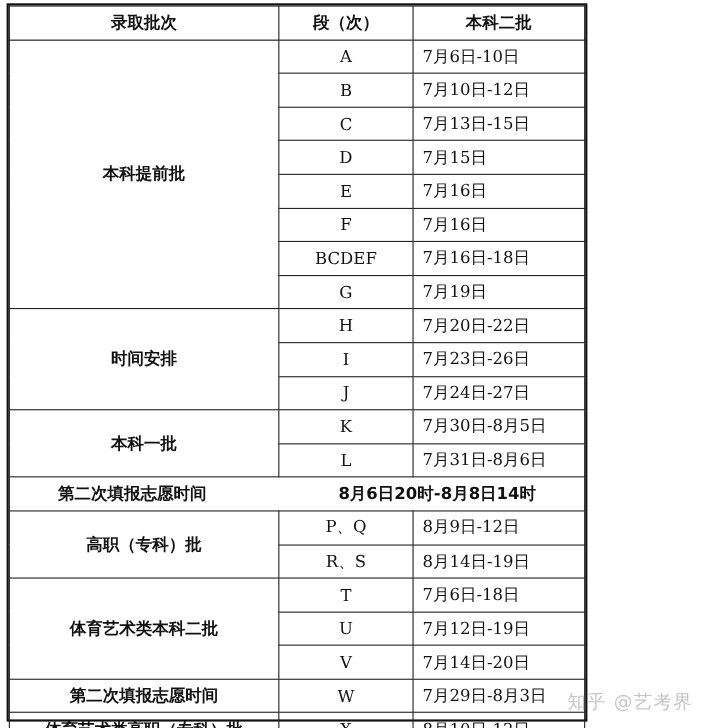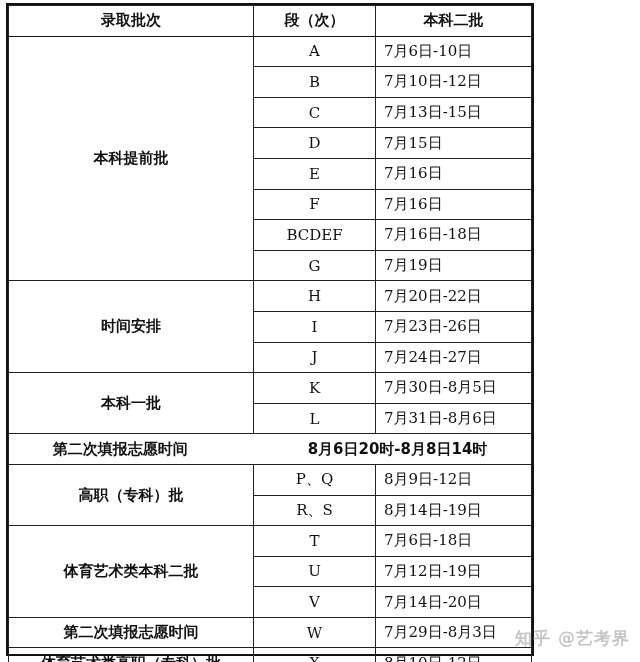--- a/index.html
+++ b/index.html
@@ -15,21 +15,21 @@
            font-weight: normal; vertical-align: middle; white-space: nowrap; }
   th { font-weight: bold; font-family: "DejaVu Sans", "Liberation Sans", sans-serif; font-size: 15px; }
   tr.header th { border-bottom: 1.5px solid #111; }
   td.batch { text-align: center; font-weight: bold; font-family: "DejaVu Sans", "Liberation Sans", sans-serif; font-size: 15px; border-radius: 22px; }
   td.seg { text-align: center; font-size: 15px; }
   td.time { text-align: left; padding-left: 8px; font-size: 15px; }
   td.second-fill { font-weight: bold; font-family: "DejaVu Sans", "Liberation Sans", sans-serif; font-size: 15px; text-align: center; }
   .second-label { display: inline-block; width: 245px; text-align: left; }
   .second-time { display: inline-block; text-align: center; padding-left: 10px; }
   .watermark { position: absolute; right: 10px; bottom: 12px; color: rgba(150,150,150,0.55);
-               font-family: "DejaVu Sans", "Liberation Sans", sans-serif; font-size: 17px; letter-spacing: 1px; font-weight: bold; }
+               font-family: "DejaVu Sans", "Liberation Sans", sans-serif; font-size: 17px; letter-spacing: 1px; }
 </style>
 </head>
 <body>
 
 <div class="table-wrap">
   <table>
     <colgroup>
         <col class="c1">
         <col class="c2">
         <col class="c3">

